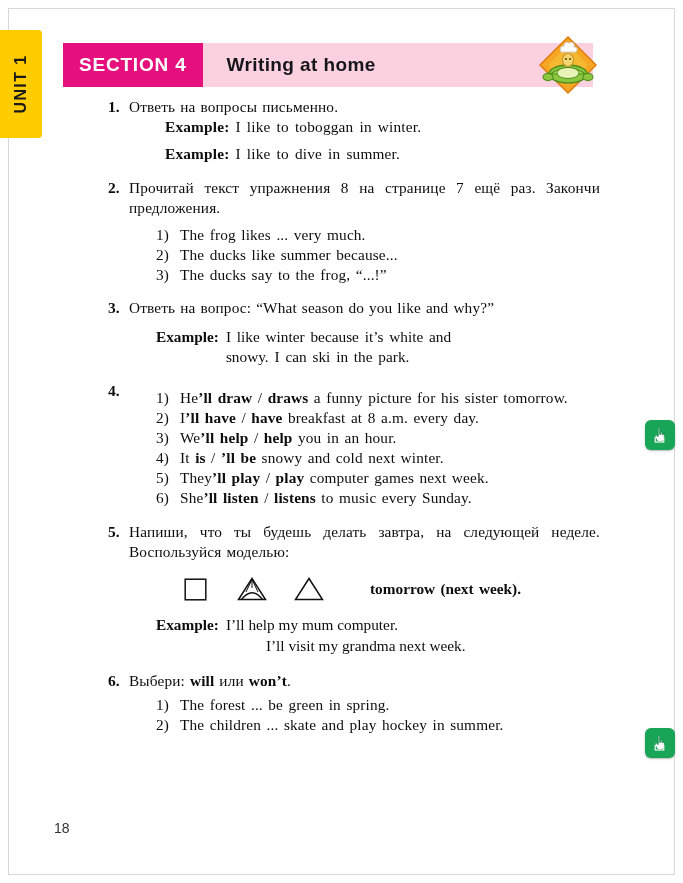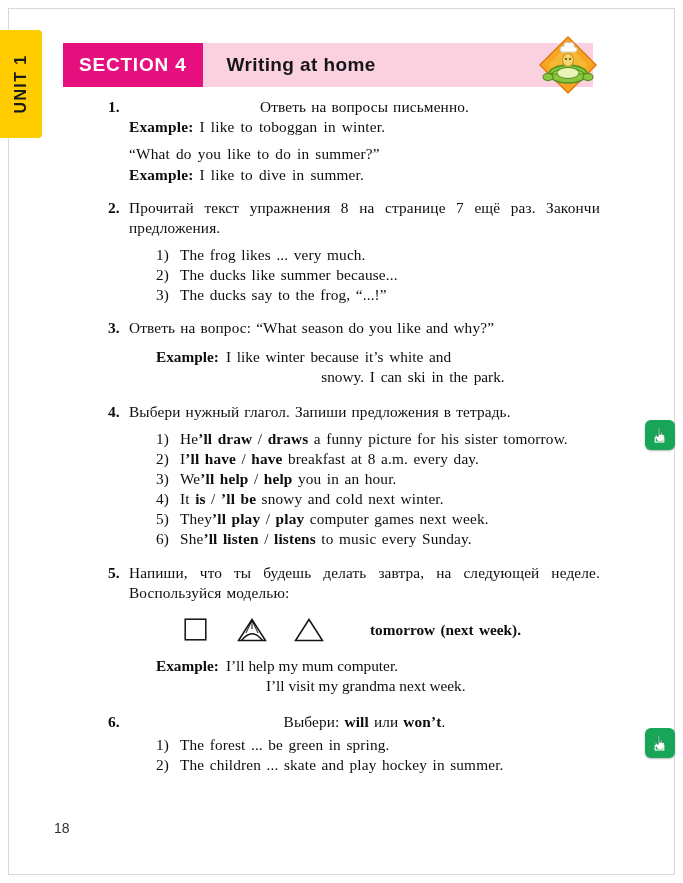--- a/index.html
+++ b/index.html
@@ -121,31 +121,32 @@
     flex: 1 1 auto;
     min-width: 0;
   }
   .prompt {
     text-align: justify;
     line-height: 1.30;
     letter-spacing: 0.15px;
     word-spacing: 1px;
   }
   .prompt.nojust {
-    text-align: center;
+    text-align: left;
   }
   .quote-line {
     line-height: 1.34;
     word-spacing: 2px;
     letter-spacing: 0.2px;
   }
   .example-line {
     line-height: 1.34;
     word-spacing: 2px;
     letter-spacing: 0.2px;
+    margin-left: 36px;
   }
   .example-line b { font-weight: bold; }
   .gap { height: 7px; }
 
   .sub-list {
     margin-top: 7px;
     padding-left: 27px;
   }
   .sub-item {
     display: flex;
@@ -179,21 +180,20 @@
     font-weight: bold;
     padding-right: 7px;
   }
   .ex3-example-text {
     flex: 1 1 auto;
     text-align: justify;
     word-spacing: 2px;
   }
   .ex3-example-text .l2 {
     display: block;
-    text-align: center;
     word-spacing: 2px;
   }
 
   
   .model-row {
     margin-top: 10px;
     padding-left: 55px;
     display: flex;
     align-items: center;
     height: 34px;
@@ -285,21 +285,20 @@
 
     <div class="exercise">
       <div class="ex-num">1.</div>
       <div class="ex-body">
         <div class="prompt nojust">Ответь на вопросы письменно.</div>
         <div class="example-line">
           <b>Example:</b>
           <span>I like to toboggan in winter.</span>
         </div>
         <div class="gap"></div>
-        <div class="quote-line">“What do you like to do in summer?”</div>
         <div class="example-line">
           <b>Example:</b>
           <span>I like to dive in summer.</span>
         </div>
       </div>
     </div>
 
     <div class="exercise" style="margin-top:13px;">
       <div class="ex-num">2.</div>
       <div class="ex-body">
@@ -331,21 +330,20 @@
             <span>I like winter because it’s white and</span>
             <span class="l2">snowy. I can ski in the park.</span>
           </span>
         </div>
       </div>
     </div>
 
     <div class="exercise" style="margin-top:14px;">
       <div class="ex-num">4.</div>
       <div class="ex-body">
-        <div class="prompt">Выбери нужный глагол. Запиши предложения в тетрадь.</div>
         <div class="sub-list" style="padding-left:27px;">
           <div class="sub-item">
             <span class="sub-marker">1)</span>
             <span class="sub-text just"><span>He</span><b>’ll draw</b><span> / </span><b>draws</b><span> a funny picture for his sister tomorrow.</span></span>
           </div>
           <div class="sub-item">
             <span class="sub-marker">2)</span>
             <span class="sub-text"><span>I</span><b>’ll have</b><span> / </span><b>have</b><span> breakfast at 8 a.m. every day.</span></span>
           </div>
           <div class="sub-item">

